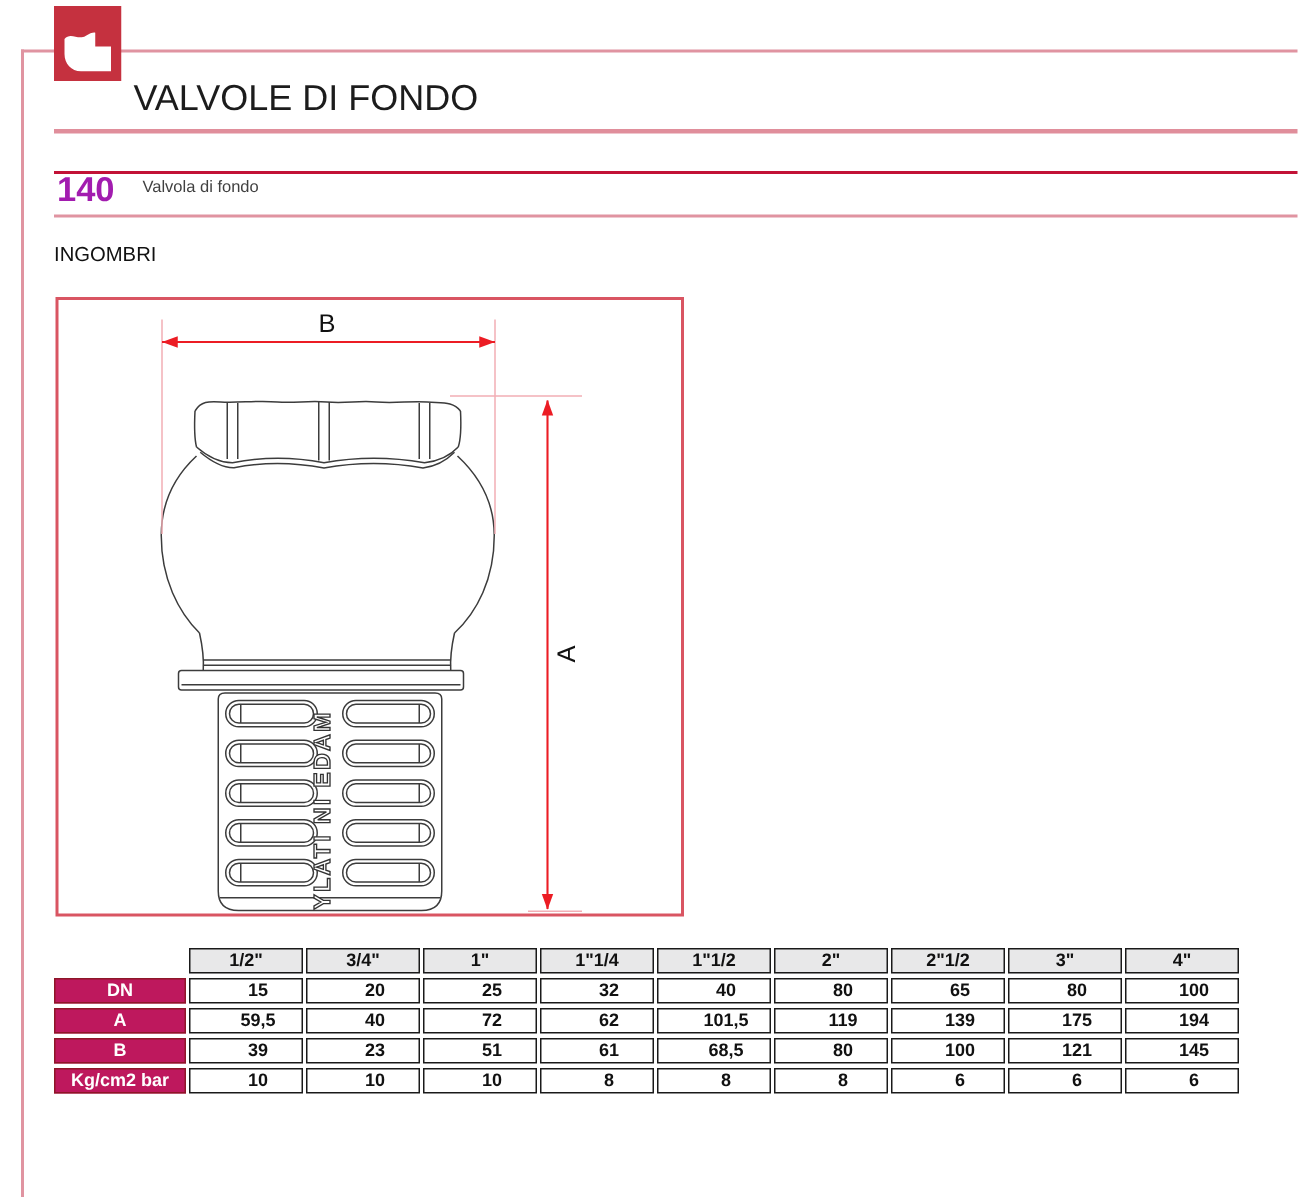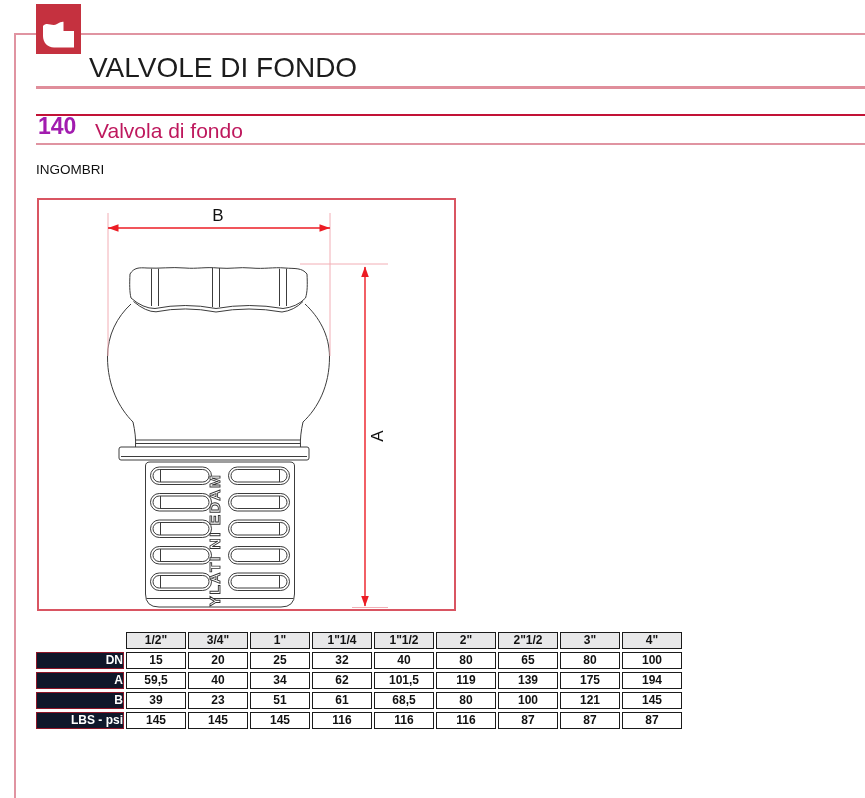--- a/index.html
+++ b/index.html
@@ -11,47 +11,47 @@
   .abs{position:absolute;}
 
   
   .rule{position:absolute;background:#E094A1;}
   .rule.crimson{background:#C21236;}
 
   
   .logo{left:36px;top:4px;width:45px;height:50px;}
 
   
-  .page-title{left:89px;top:52px;font-size:28px;letter-spacing:0px;color:#1c1c1c;}
+  .page-title{left:89px;top:52px;font-size:24px;letter-spacing:0px;color:#1c1c1c;}
   .section-number{left:38px;top:113px;font-size:23px;font-weight:bold;color:#a21caf;}
-  .section-name{left:95px;top:119px;font-size:21px;color:#be185d;}
+  .section-name{left:95px;top:119px;font-size:11px;color:#404040;}
   .ingombri{left:36px;top:162px;font-size:13.5px;font-weight:normal;color:#111;}
 
   
   .draw-box{
     left:37px;top:198px;width:415px;height:409px;
     border:2px solid #D95562;background:#fff;
   }
 
   
   .dim-table{
     position:absolute;left:34px;top:629px;
     border-collapse:separate;border-spacing:2px 3px;
     font-size:12px;font-weight:bold;text-align:center;
   }
   .dim-table td{height:15px;line-height:15px;padding:0;}
   .dim-table td.head{
     width:58px;background:#E8E8E9;border:1.5px solid #1a1a1a;color:#111;
   }
   .dim-table td.corner{border:none;background:transparent;}
   .dim-table td.lbl{
-    width:86px;background:#0f172a;border:1.5px solid #8E1628;color:#fff;text-align:right;
+    width:86px;background:#be185d;border:1.5px solid #8E1628;color:#fff;
   }
   .dim-table td.val{
-    width:58px;background:#fff;border:1.5px solid #1a1a1a;color:#111;
+    width:58px;background:#fff;border:1.5px solid #1a1a1a;color:#111;padding-left:16px;
   }
 </style>
 </head>
 <body>
 
 <div class="rule" style="left:14px;top:33px;width:851px;height:2px;"></div>
 <div class="rule" style="left:14px;top:33px;width:2px;height:765px;"></div>
 
 <svg class="abs logo" viewBox="0 0 45 50" aria-hidden="true">
   <rect x="0" y="0" width="45" height="50" fill="#C5313F"></rect>
@@ -179,46 +179,46 @@
         <td class="val">40</td>
         <td class="val">80</td>
         <td class="val">65</td>
         <td class="val">80</td>
         <td class="val">100</td>
       </tr>
       <tr>
         <td class="lbl">A</td>
         <td class="val">59,5</td>
         <td class="val">40</td>
-        <td class="val">34</td>
+        <td class="val">72</td>
         <td class="val">62</td>
         <td class="val">101,5</td>
         <td class="val">119</td>
         <td class="val">139</td>
         <td class="val">175</td>
         <td class="val">194</td>
       </tr>
       <tr>
         <td class="lbl">B</td>
         <td class="val">39</td>
         <td class="val">23</td>
         <td class="val">51</td>
         <td class="val">61</td>
         <td class="val">68,5</td>
         <td class="val">80</td>
         <td class="val">100</td>
         <td class="val">121</td>
         <td class="val">145</td>
       </tr>
       <tr>
-        <td class="lbl">LBS - psi</td>
-        <td class="val">145</td>
-        <td class="val">145</td>
-        <td class="val">145</td>
-        <td class="val">116</td>
-        <td class="val">116</td>
-        <td class="val">116</td>
-        <td class="val">87</td>
-        <td class="val">87</td>
-        <td class="val">87</td>
+        <td class="lbl">Kg/cm2 bar</td>
+        <td class="val">10</td>
+        <td class="val">10</td>
+        <td class="val">10</td>
+        <td class="val">8</td>
+        <td class="val">8</td>
+        <td class="val">8</td>
+        <td class="val">6</td>
+        <td class="val">6</td>
+        <td class="val">6</td>
       </tr>
     </tbody>
   </table>
 
 </body></html>

